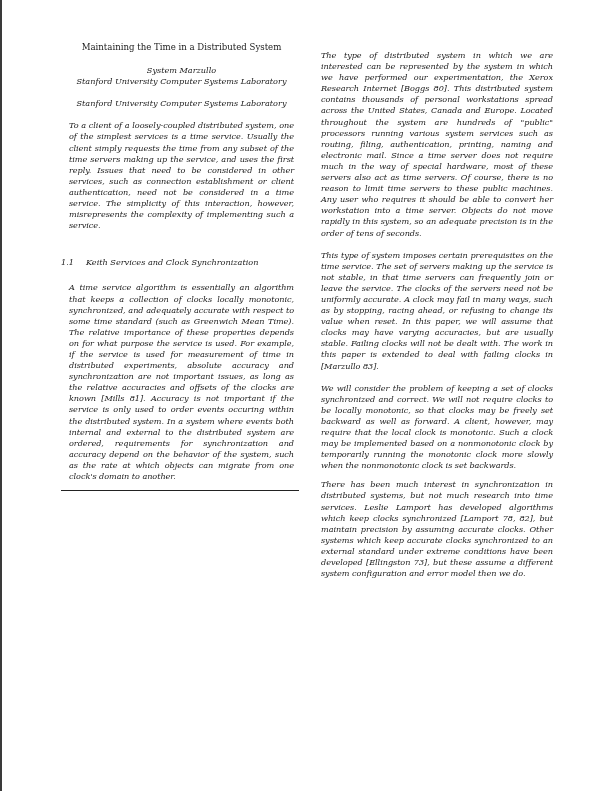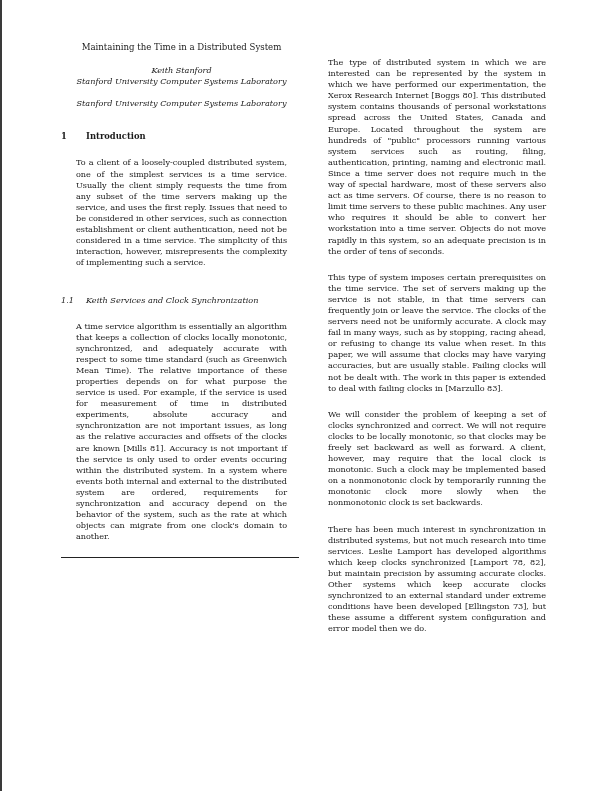--- a/index.html
+++ b/index.html
@@ -2,51 +2,48 @@
 <html><head>
 <meta charset="utf-8">
 <style>
   html, body { margin: 0; padding: 0; background: #ffffff; }
   body { width: 612px; height: 791px; position: relative; overflow: hidden;
          font-family: "DejaVu Serif", "Liberation Serif", serif; color: #1a1a1a; }
   .page-edge { position: absolute; left: 0; top: 0; width: 2px; height: 791px; background: #3a3a3a; }
   .col { position: absolute; top: 42px; font-size: 8.15px; line-height: 11.1px; }
   .col-left { left: 61px; width: 241px; }
   .col-right { left: 313px; width: 248px; }
-  p { margin: 15px; text-align: justify; letter-spacing: -0.05px; }
+  p { margin: 8px; text-align: justify; letter-spacing: -0.05px; font-style: italic; }
   .title { text-align: center; font-weight: normal; font-size: 8.6px; margin: 0 0 12px 0; }
   .author-block { text-align: center; font-style: italic; margin-bottom: 11px; }
   .author-block div { text-align: center; }
   .h1 { font-weight: bold; margin: 22px 0 11px 0; font-size: 8.4px; }
   .h1 .num { display: inline-block; width: 25px; }
   .h2 { font-style: italic; margin: 11px 0 11px 0; }
   .h2 .num { display: inline-block; width: 25px; margin-top: 12px; }
   .para-gap { margin-top: 11px; }
   .rule { height: 1px; background: #222; margin-top: 5px; width: 238px; }
 </style>
 </head>
 <body>
 
 <div class="page-edge"></div>
 
 <div class="col col-left">
   <div class="title">Maintaining the Time in a Distributed System</div>
 
   <div class="author-block">
-    <div>Keith Stanford</div>
+    <div>System Marzullo</div>
     <div>Stanford University Computer Systems Laboratory</div>
   </div>
 
   <div class="author-block">
     <div>Stanford University Computer Systems Laboratory</div>
   </div>
 
-  <div class="h1">
-    <span class="num">1</span><span>Introduction</span>
-  </div>
   <p>To a client of a loosely-coupled distributed system, one of the simplest services is a time service. Usually the client simply requests the time from any subset of the time servers making up the service, and uses the first reply. Issues that need to be considered in other services, such as connection establishment or client authentication, need not be considered in a time service. The simplicity of this interaction, however, misrepresents the complexity of implementing such a service.</p>
 
   <div class="h2" style="margin-top:14px;">
     <span class="num">1.1</span><span>Keith Services and Clock Synchronization</span>
   </div>
   <p style="margin-top:14px;">A time service algorithm is essentially an algorithm that keeps a collection of clocks locally monotonic, synchronized, and adequately accurate with respect to some time standard (such as Greenwich Mean Time). The relative importance of these properties depends on for what purpose the service is used. For example, if the service is used for measurement of time in distributed experiments, absolute accuracy and synchronization are not important issues, as long as the relative accuracies and offsets of the clocks are known [Mills 81]. Accuracy is not important if the service is only used to order events occuring within the distributed system. In a system where events both internal and external to the distributed system are ordered, requirements for synchronization and accuracy depend on the behavior of the system, such as the rate at which objects can migrate from one clock's domain to another.</p>
   <div class="rule"></div>
 </div>
 
 <div class="col col-right">

